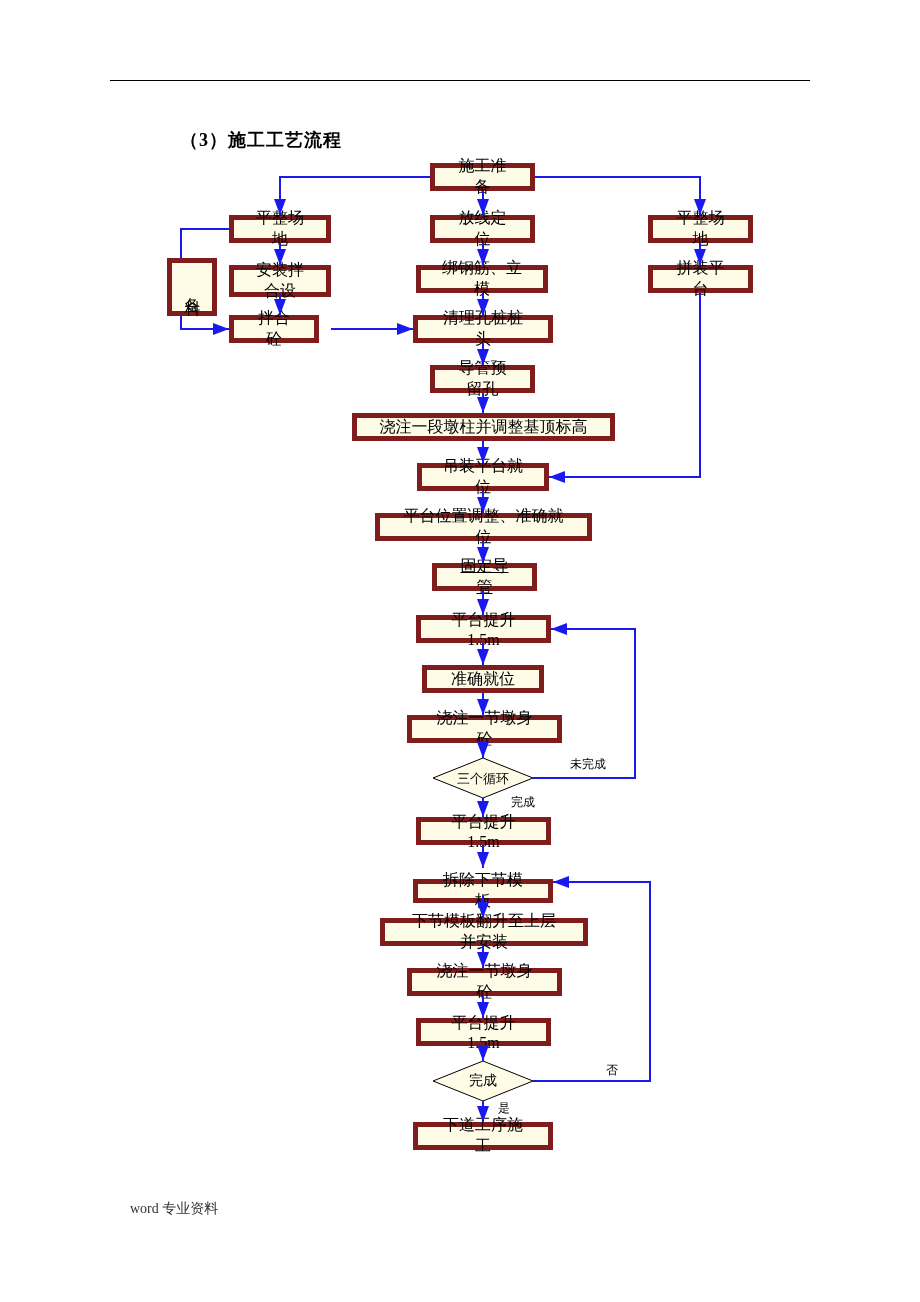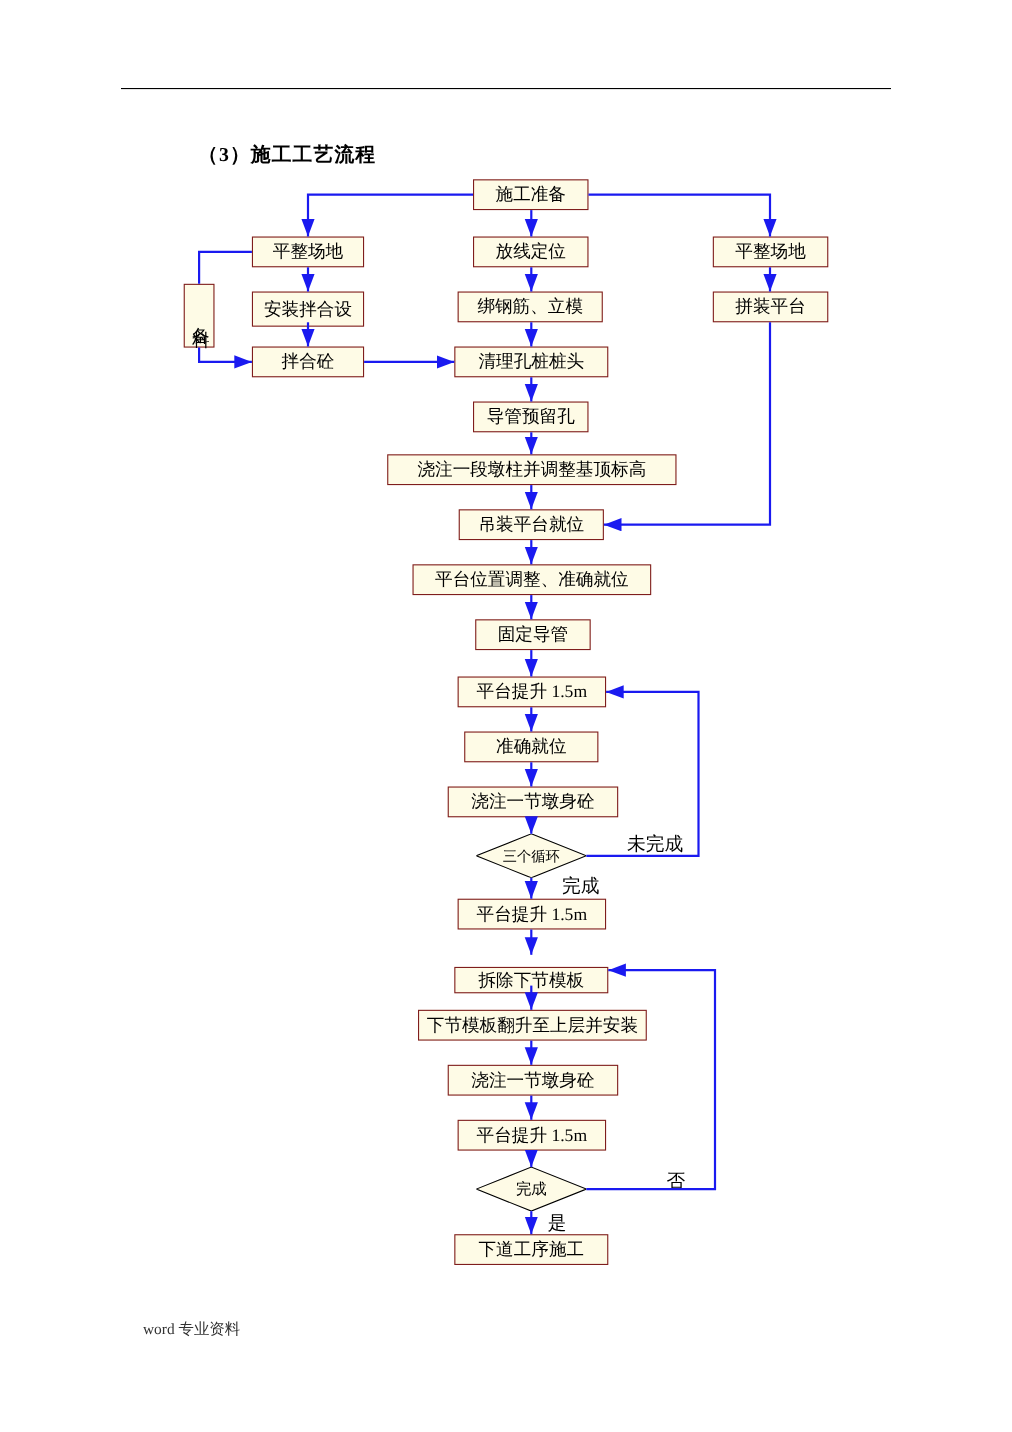--- a/index.html
+++ b/index.html
@@ -28,28 +28,28 @@
   }
   .footer {
     position: absolute;
     left: 130px;
     top: 1200px;
     font-size: 14px;
     color: #333;
   }
   .box {
     position: absolute;
-    border: 1px solid #7f1d1d;
+    border: 5px solid #7f1d1d;
     background: #FEFBE6;
     font-size: 16px;
     display: flex;
     align-items: center;
     justify-content: center;
     text-align: center;
-    padding: 2px 4px;
+    padding: 2px 20px;
     box-sizing: border-box;
   }
   .vbox {
     writing-mode: vertical-rl;
     text-orientation: upright;
     letter-spacing: 2px;
   }
   .diamond {
     position: absolute;
     width: 0;
@@ -63,50 +63,50 @@
   .diamond-label {
     position: absolute;
     font-size: 14px;
     text-align: center;
     width: 100%;
     z-index: 2;
     white-space: nowrap;
   }
   .edge-label {
     position: absolute;
-    font-size: 17px;
+    font-size: 12px;
     color: #000;
   }
   svg.arrows {
     position: absolute;
     top: 0;
     left: 0;
     pointer-events: none;
   }
 </style>
 </head>
 <body>
 
 <div class="hr-top"></div>
 <div class="heading">（3）施工工艺流程</div>
 
 <div class="box vbox" style="left:167px; top:258px; width:28px; height:58px;">备料</div>
 <div class="box" style="left:229px; top:215px; width:102px; height:28px;">平整场地</div>
 <div class="box" style="left:229px; top:265px; width:102px; height:32px;">安装拌合设</div>
-<div class="box" style="left:229px; top:315px; width:102px; height:28px;">拌合砼</div>
+<div class="box" style="left:229px; top:315px; width:90px; height:28px;">拌合砼</div>
 
 <div class="box" style="left:430px; top:163px; width:105px; height:28px;">施工准备</div>
 <div class="box" style="left:430px; top:215px; width:105px; height:28px;">放线定位</div>
 <div class="box" style="left:416px; top:265px; width:132px; height:28px;">绑钢筋、立模</div>
 <div class="box" style="left:413px; top:315px; width:140px; height:28px;">清理孔桩桩头</div>
 <div class="box" style="left:430px; top:365px; width:105px; height:28px;">导管预留孔</div>
 <div class="box" style="left:352px; top:413px; width:263px; height:28px;">浇注一段墩柱并调整基顶标高</div>
 <div class="box" style="left:417px; top:463px; width:132px; height:28px;">吊装平台就位</div>
 <div class="box" style="left:375px; top:513px; width:217px; height:28px;">平台位置调整、准确就位</div>
-<div class="box" style="left:432px; top:563px; width:105px; height:28px;">固定导管</div>
+<div class="box" style="left:432px; top:563px; width:105px; height:28px;text-decoration:underline;">固定导管</div>
 <div class="box" style="left:416px; top:615px; width:135px; height:28px;">平台提升 1.5m</div>
 <div class="box" style="left:422px; top:665px; width:122px; height:28px;">准确就位</div>
 <div class="box" style="left:407px; top:715px; width:155px; height:28px;">浇注一节墩身砼</div>
 
 <div class="diamond" style="left:433px; top:758px; width:100px; height:40px;">
   <svg width="100" height="40">
       <polygon points="50,0 100,20 50,40 0,20" fill="#FEFBE6" stroke="#000" stroke-width="1"></polygon>
     </svg>
   <div class="diamond-label" style="top:12px; left:0; font-size:13px;">三个循环</div>
 </div>

